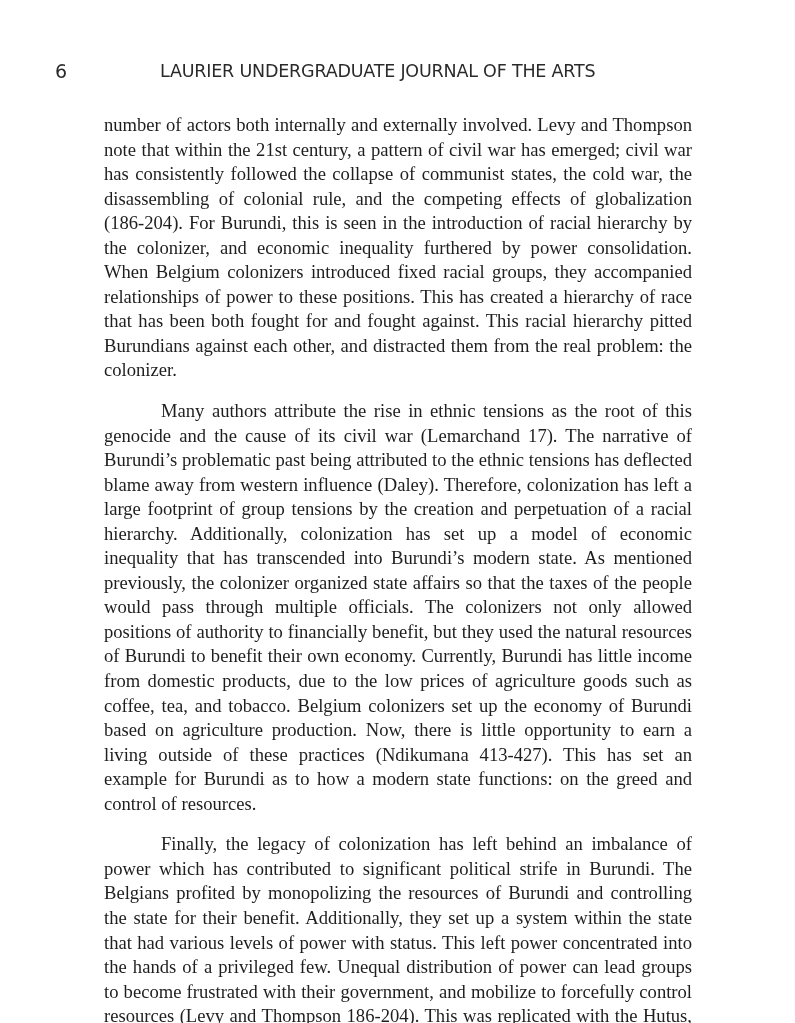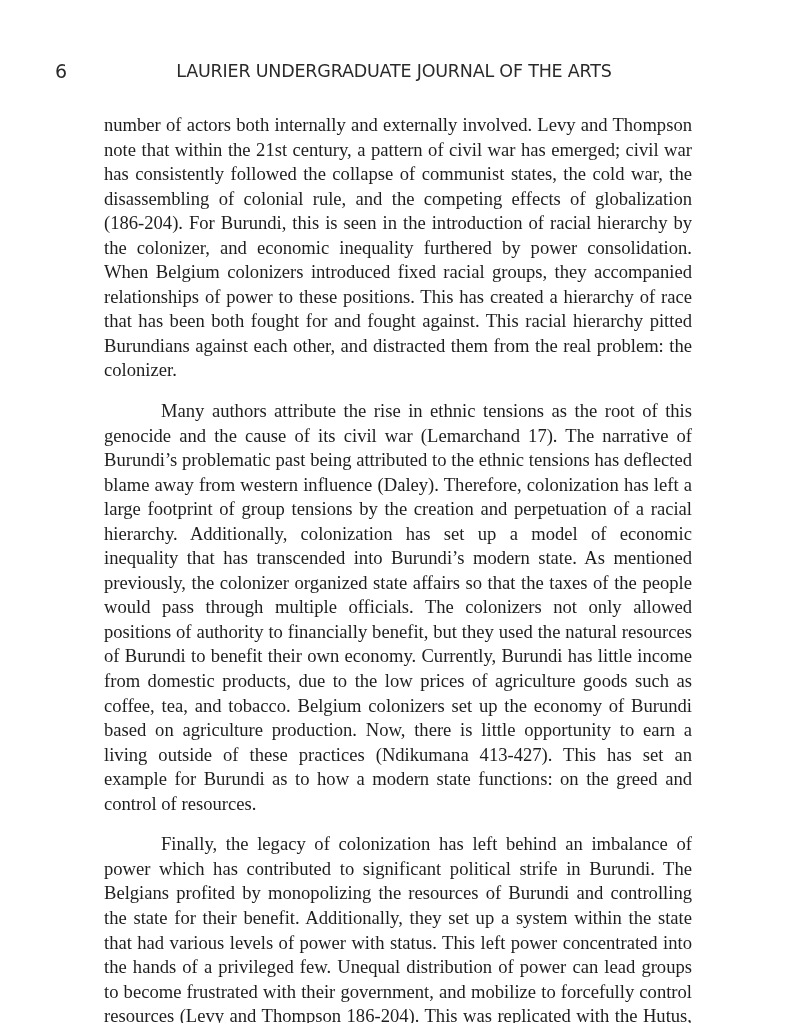--- a/index.html
+++ b/index.html
@@ -39,21 +39,20 @@
       letter-spacing: 0;
     }
     .journal-title {
       position: absolute;
       left: 160px;
       width: 468px;
       top: 0;
       font-size: 17.5px;
       line-height: 26px;
       letter-spacing: -0.2px;
-      text-align: center;
       white-space: nowrap;
     }
     .body-text {
       position: absolute;
       left: 88px;
       top: 97px;
       width: 620px;
       font-family: "Liberation Serif", "DejaVu Serif", serif;
       font-size: 18.6px;
       line-height: 24.55px;

